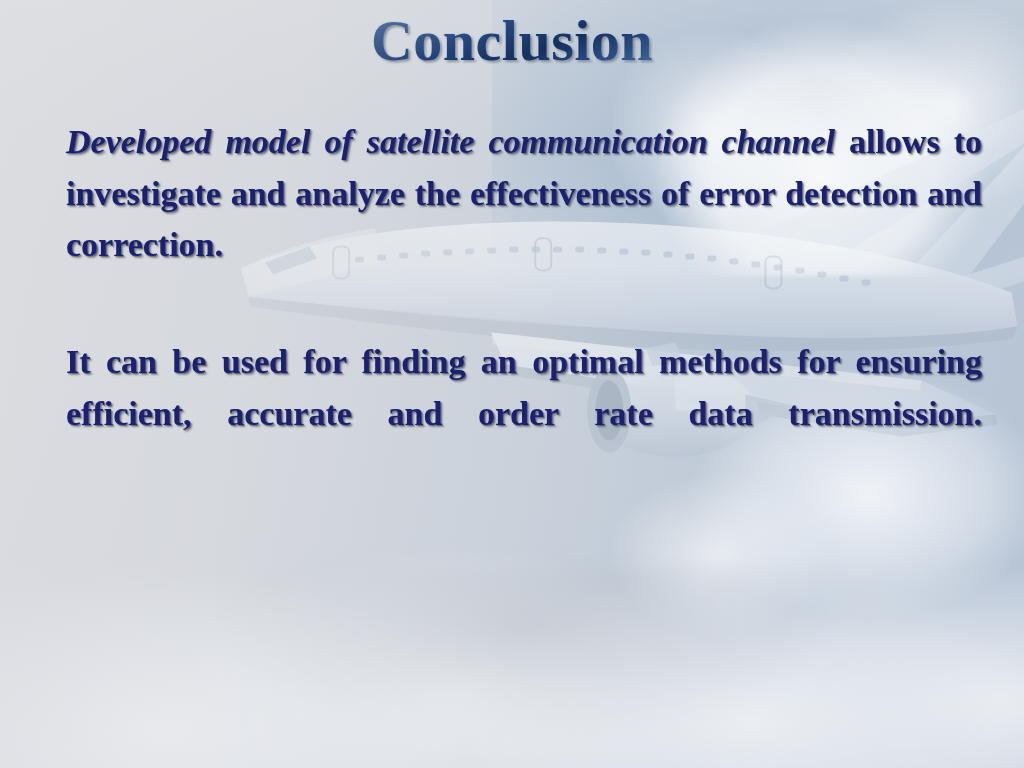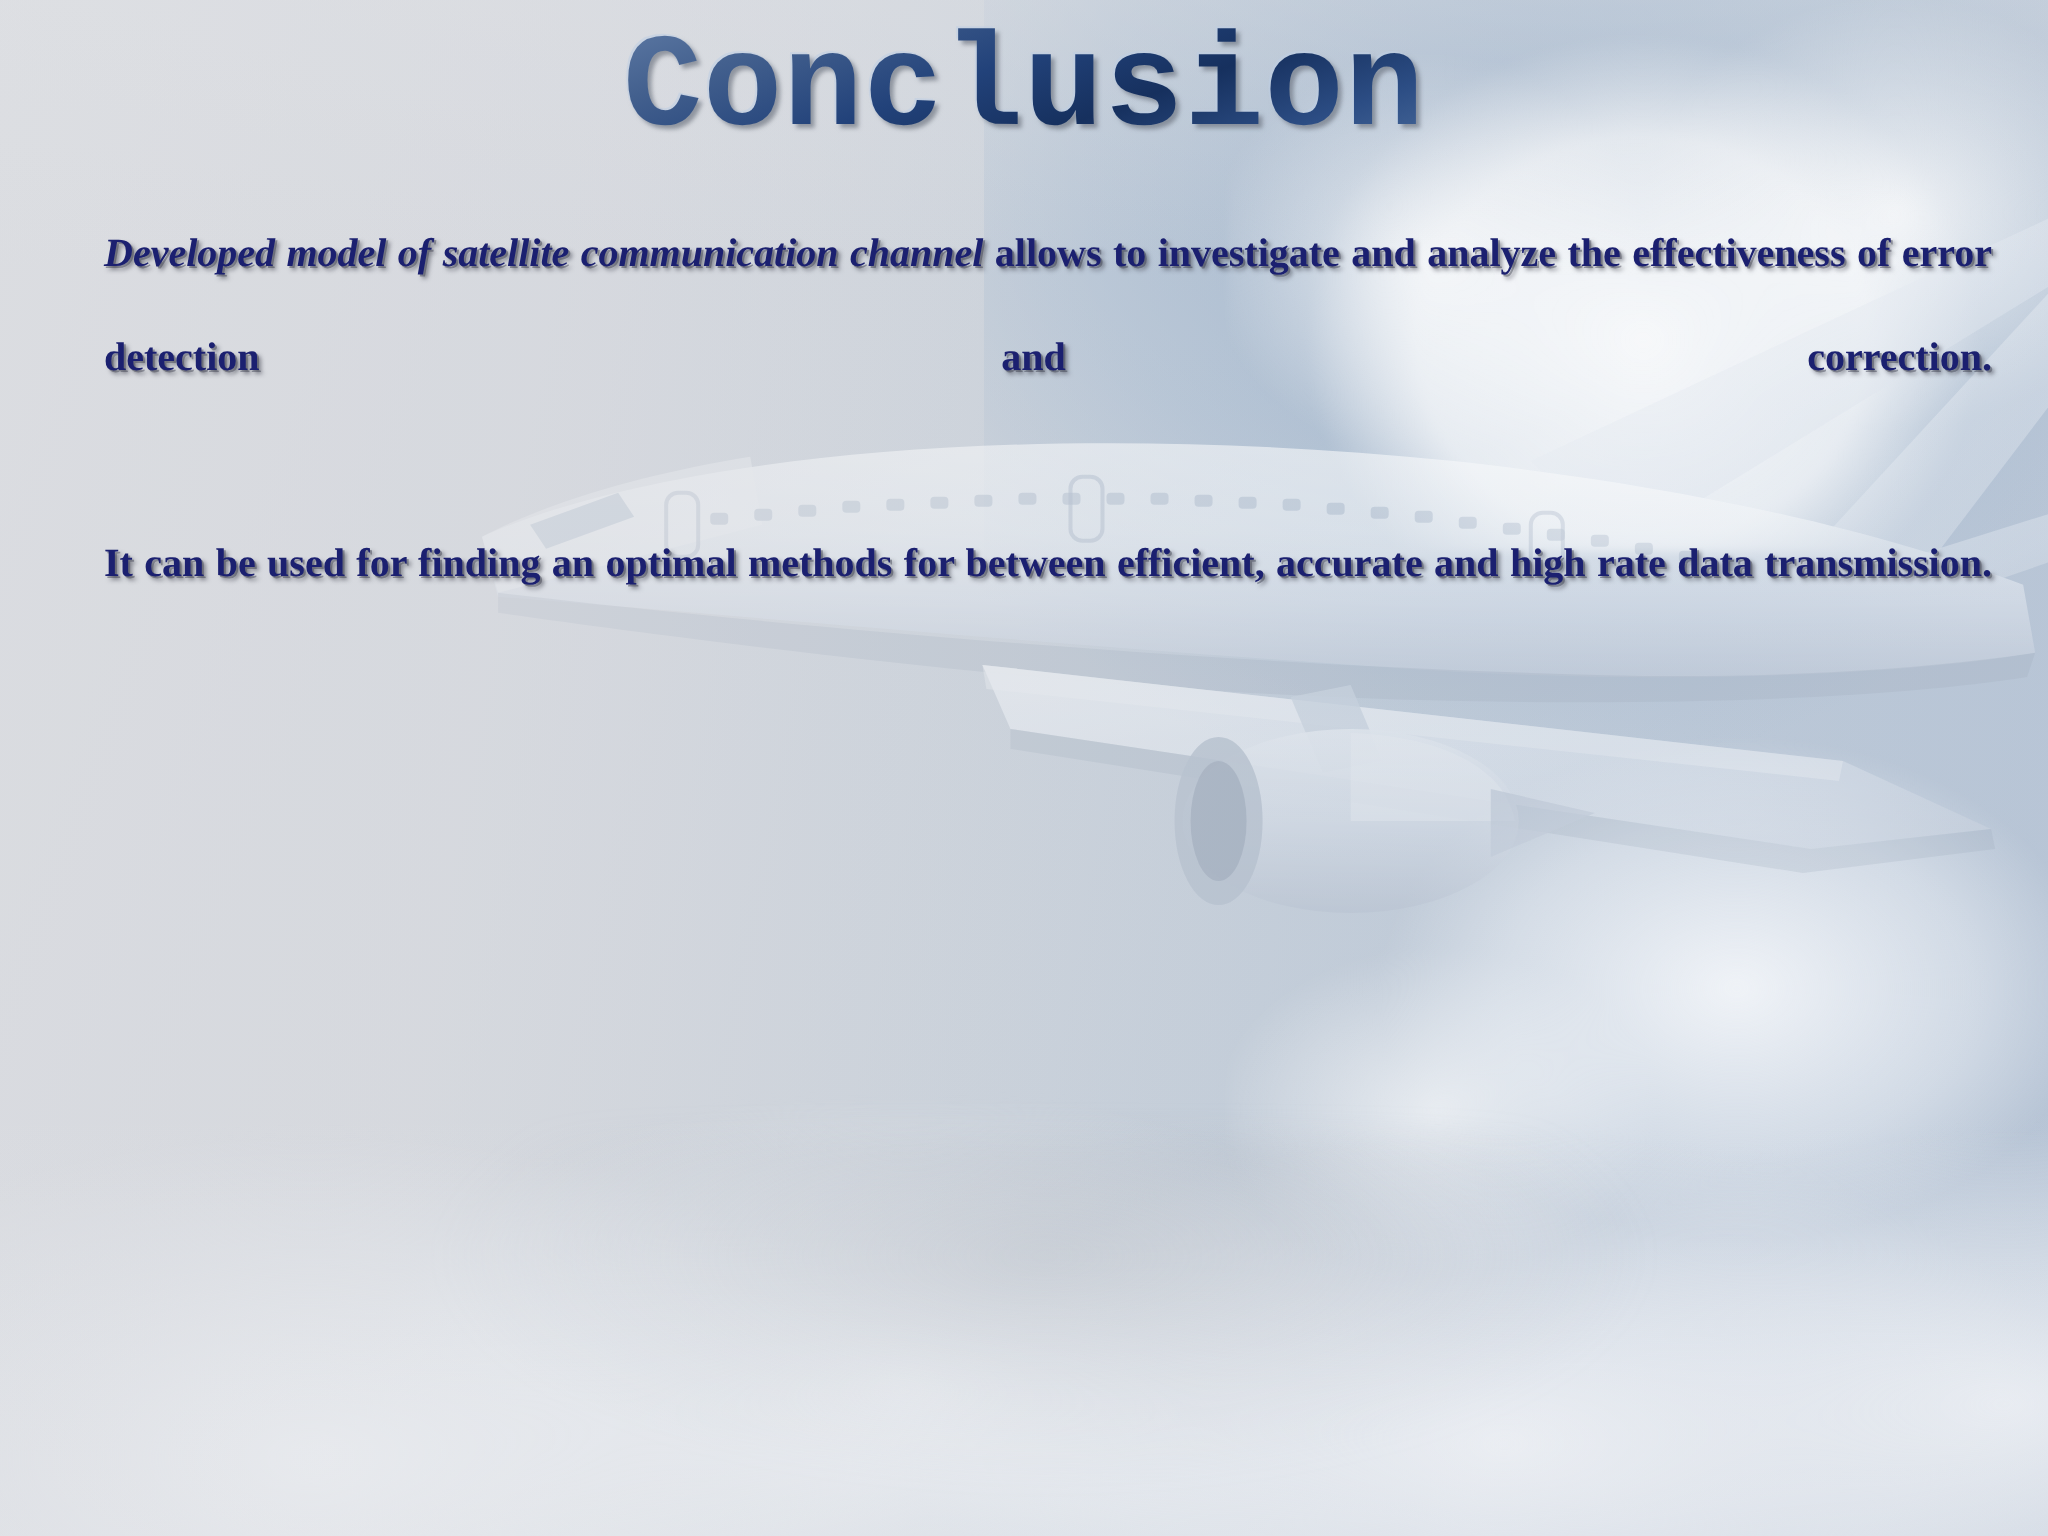--- a/index.html
+++ b/index.html
@@ -145,23 +145,23 @@
   .title-wrap {
     position: absolute;
     left: 0;
     right: 0;
     top: 12px;
     text-align: center;
     z-index: 5;
   }
   .title {
     display: inline-block;
-    font-family: Liberation Mono, monospace;
+    font-family: Liberation Serif, serif;
     font-weight: bold;
-    font-size: 66px;
+    font-size: 58px;
     line-height: 1.0;
     letter-spacing: 0.5px;
     background: linear-gradient(160deg,
         #5d79a4 0%,
         #43608e 18%,
         #22427a 42%,
         #16305e 62%,
         #2c4d84 82%,
         #4a6b9b 100%);
     -webkit-background-clip: text;
@@ -175,26 +175,26 @@
 
   
   .body-wrap {
     position: absolute;
     left: 52px;
     top: 102px;
     width: 944px;
     z-index: 5;
   }
   .para {
-    margin: 0;
+    margin: 14px;
     text-align: justify;
     text-justify: inter-word;
     color: #1b2070;
     font-weight: bold;
-    font-size: 20px;
+    font-size: 34px;
     line-height: 51.5px;
     text-shadow:
       2px 2px 2px rgba(60,62,74,0.55),
       1px 1px 0px rgba(40,42,60,0.40);
     hyphens: none;
   }
   .para .lead {
     font-style: italic;
   }
   
@@ -324,18 +324,18 @@
   </div>
 
   <div class="title-wrap">
     <span class="title">Conclusion</span>
   </div>
 
   <div class="body-wrap">
 
     <p class="para"><span class="lead">Developed model of satellite communication channel</span><span> allows to investigate and analyze the effectiveness of error detection and correction.</span></p>
 
-    <p class="para"><span>It can be used for finding an optimal methods for between efficient, accurate and  high rate data transmission.</span></p>
+    <p class="para"><span>It can be used for finding an optimal methods for ensuring efficient, accurate and  order rate data transmission.</span></p>
 
 
   </div>
 
 </div>
 
 </body></html>

